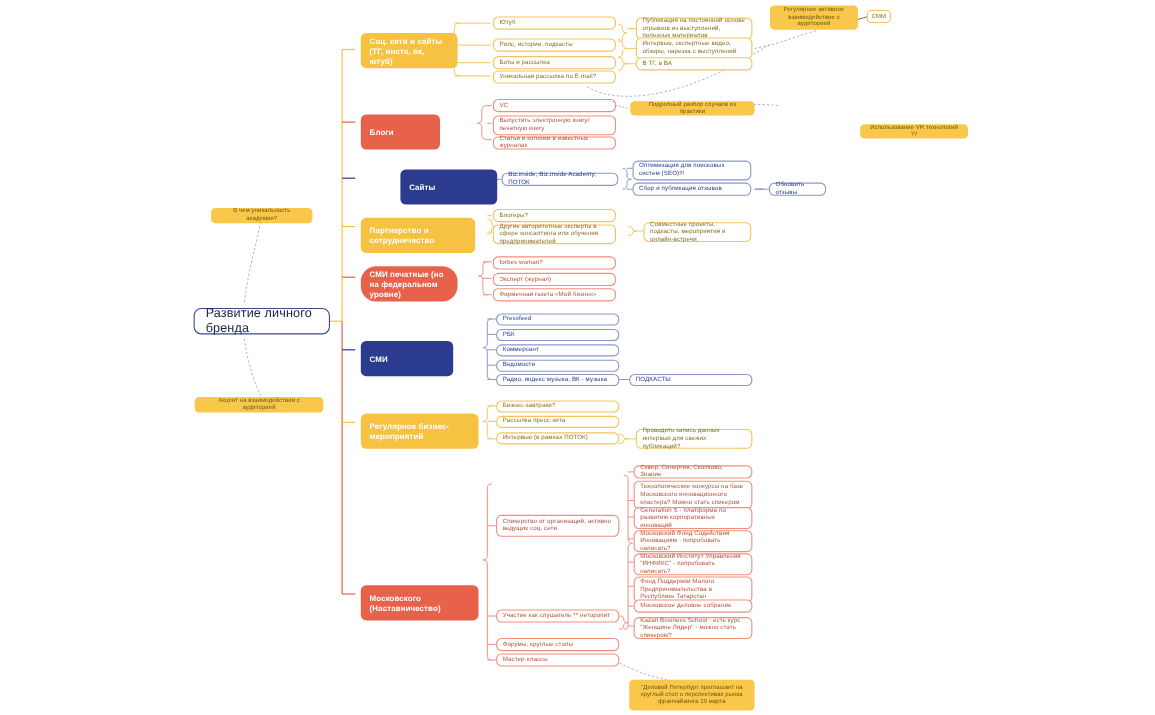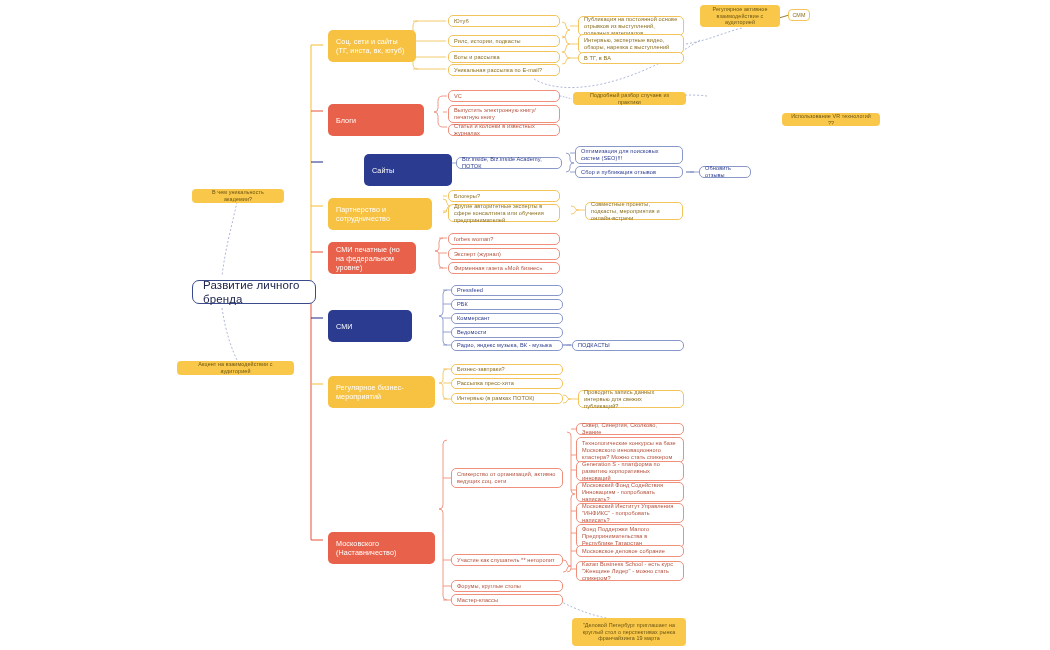--- a/index.html
+++ b/index.html
@@ -33,27 +33,26 @@
   }
   
   .root {
     border: 1.5px solid #3b4a8c;
     background: #ffffff;
     color: #20264f;
     font-size: 11.5px;
     border-radius: 7px;
     justify-content: center;
     padding: 7px 10px;
-    margin-left: 16px;
   }
   
   .main-chip {
     color: #ffffff;
     font-size: 7.2px;
-    font-weight: normal;
+    font-weight: bold;
     border-radius: 5px;
     padding: 16px 8px;
   }
   .chip-yellow { background: #f7c141; }
   .chip-red    { background: #e8614a; }
   .chip-navy   { background: #2b3b8f; }
   
   .leaf {
     background: #ffffff;
     font-size: 5.6px;
@@ -202,21 +201,21 @@
   <div class="node leaf leaf-yellow" style="left:578px; top:16px; width:106px; height:20px;">
     <span>Публикация на постоянной основе отрывков из выступлений, полезных материалов</span>
   </div>
   <div class="node leaf leaf-yellow" style="left:578px; top:34px; width:106px; height:20px;">
     <span>Интервью, экспертные видео, обзоры, нарезка с выступлений</span>
   </div>
   <div class="node leaf leaf-yellow" style="left:578px; top:52px; width:106px; height:12px;">
     <span>В ТГ, в ВА</span>
   </div>
 
-  <div class="node main-chip chip-red" style="left:328px; top:104px; width:96px; height:17px;">
+  <div class="node main-chip chip-red" style="left:328px; top:104px; width:72px; height:17px;">
     <span>Блоги</span>
   </div>
   <div class="node leaf leaf-red" style="left:448px; top:90px; width:112px; height:12px;">
     <span>VC</span>
   </div>
   <div class="node leaf leaf-red" style="left:448px; top:105px; width:112px; height:18px;">
     <span>Выпустить электронную книгу/печатную книгу</span>
   </div>
   <div class="node leaf leaf-red" style="left:448px; top:124px; width:112px; height:12px;">
     <span>Статьи и колонки в известных журналах</span>
@@ -244,21 +243,21 @@
   <div class="node leaf leaf-yellow" style="left:448px; top:190px; width:112px; height:12px;">
     <span>Блогеры?</span>
   </div>
   <div class="node leaf leaf-yellow" style="left:448px; top:204px; width:112px; height:18px;">
     <span>Другие авторитетные эксперты в сфере консалтинга или обучения предпринимателей</span>
   </div>
   <div class="node leaf leaf-yellow" style="left:585px; top:202px; width:98px; height:18px;">
     <span>Совместные проекты, подкасты, мероприятия и онлайн-встречи</span>
   </div>
 
-  <div class="node main-chip chip-red" style="left:328px; top:242px; width:88px; height:32px;">
+  <div class="node main-chip chip-red" style="left:328px; top:242px; width:88px; height:32px;border-radius:14px;">
     <span>СМИ печатные (но на федеральном уровне)</span>
   </div>
   <div class="node leaf leaf-red" style="left:448px; top:233px; width:112px; height:12px;">
     <span>forbes woman?</span>
   </div>
   <div class="node leaf leaf-red" style="left:448px; top:248px; width:112px; height:12px;">
     <span>Эксперт (журнал)</span>
   </div>
   <div class="node leaf leaf-red" style="left:448px; top:262px; width:112px; height:12px;">
     <span>Фирменная газета «Мой бизнес»</span>

